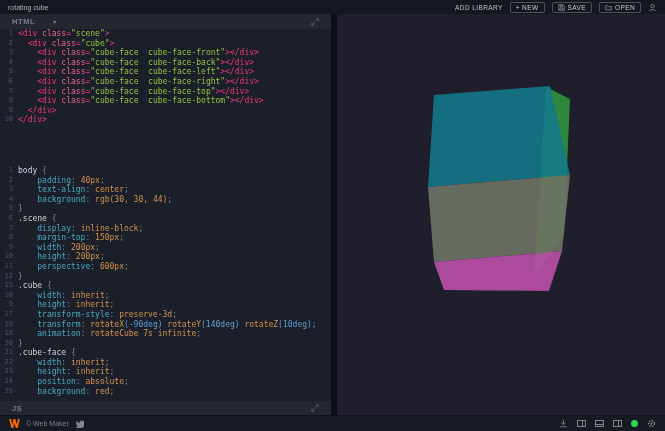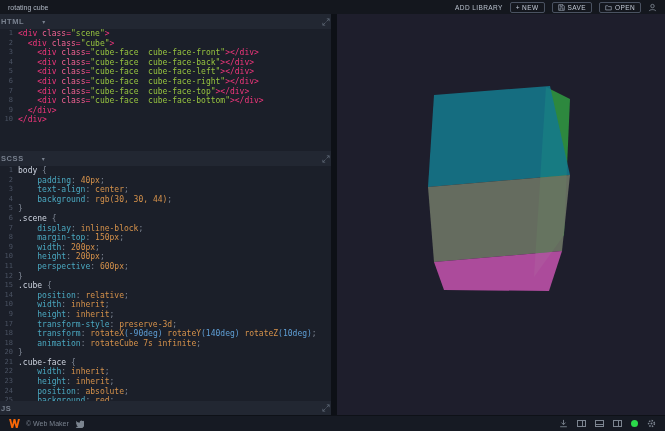--- a/index.html
+++ b/index.html
@@ -19,21 +19,21 @@
   .bicon{width:7px;height:7px;color:#9aa2b0;flex:none;}
   .acct{width:9px;height:9px;color:#7c8590;}
 
   
   .editors{position:absolute;top:14px;left:0;width:331px;bottom:16px;background:#1b1f29;}
   .panel{position:absolute;left:0;right:0;}
   #html-panel{top:0;height:137px;}
   #scss-panel{top:137px;height:250px;}
   #js-panel{bottom:0;height:14px;}
   .phead{height:15px;background:#222732;display:flex;align-items:center;
-         padding:0 1px;gap:18px;box-sizing:border-box;}
+         padding:0 12px;gap:18px;box-sizing:border-box;}
   #js-panel .phead{height:14px;}
   .plabel{font-size:7.5px;font-weight:bold;color:#79818f;letter-spacing:.6px;}
   .caret{font-size:6px;color:#79818f;line-height:1;}
   .expand{margin-left:auto;width:8px;height:8px;color:#5c6473;cursor:pointer;}
   .code{position:absolute;top:15px;left:0;right:0;bottom:0;overflow:hidden;
         background:#1b1f29;font-family:"DejaVu Sans Mono",monospace;
         font-size:8px;line-height:9.6px;cursor:text;}
   .cl{display:flex;height:9.6px;}
   .ln{flex:none;width:13px;text-align:right;padding-right:5px;color:#4b5363;font-size:7px;}
   .lc{white-space:pre;color:#c0c6d4;}
@@ -143,27 +143,20 @@
             <span class="lc"><span class="tk-tag">  &lt;/div&gt;</span></span>
           </div>
           <div class="cl">
             <span class="ln">10</span>
             <span class="lc"><span class="tk-tag">&lt;/div&gt;</span></span>
           </div>
         </div>
     </section>
 
     <section class="panel" id="scss-panel">
-      <div class="phead">
-        <span class="plabel">SCSS</span>
-        <span class="caret">▾</span>
-        <svg class="expand" viewBox="0 0 10 10">
-          <path d="M6 1 H9 V4 M9 1 L5.6 4.4 M4 9 H1 V6 M1 9 L4.4 5.6" fill="none" stroke="currentColor" stroke-width="1"></path>
-        </svg>
-      </div>
       <div class="code" id="scss-code">
           <div class="cl">
             <span class="ln">1</span>
             <span class="lc"><span class="tk-sel">body </span><span class="tk-pun">{</span></span>
           </div>
           <div class="cl">
             <span class="ln">2</span>
             <span class="lc"><span class="tk-prop">    padding</span><span class="tk-pun">: </span><span class="tk-val">40px</span><span class="tk-pun">;</span></span>
           </div>
           <div class="cl">
@@ -202,24 +195,20 @@
             <span class="ln">11</span>
             <span class="lc"><span class="tk-prop">    perspective</span><span class="tk-pun">: </span><span class="tk-val">600px</span><span class="tk-pun">;</span></span>
           </div>
           <div class="cl">
             <span class="ln">12</span>
             <span class="lc"><span class="tk-pun">}</span></span>
           </div>
           <div class="cl">
             <span class="ln">15</span>
             <span class="lc"><span class="tk-sel">.cube </span><span class="tk-pun">{</span></span>
-          </div>
-          <div class="cl">
-            <span class="ln">14</span>
-            <span class="lc"><span class="tk-prop">    position</span><span class="tk-pun">: </span><span class="tk-val">relative</span><span class="tk-pun">;</span></span>
           </div>
           <div class="cl">
             <span class="ln">10</span>
             <span class="lc"><span class="tk-prop">    width</span><span class="tk-pun">: </span><span class="tk-val">inherit</span><span class="tk-pun">;</span></span>
           </div>
           <div class="cl">
             <span class="ln">9</span>
             <span class="lc"><span class="tk-prop">    height</span><span class="tk-pun">: </span><span class="tk-val">inherit</span><span class="tk-pun">;</span></span>
           </div>
           <div class="cl">

